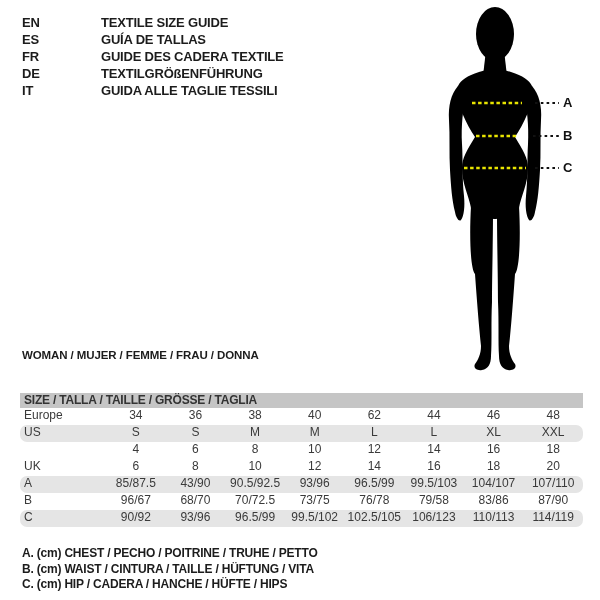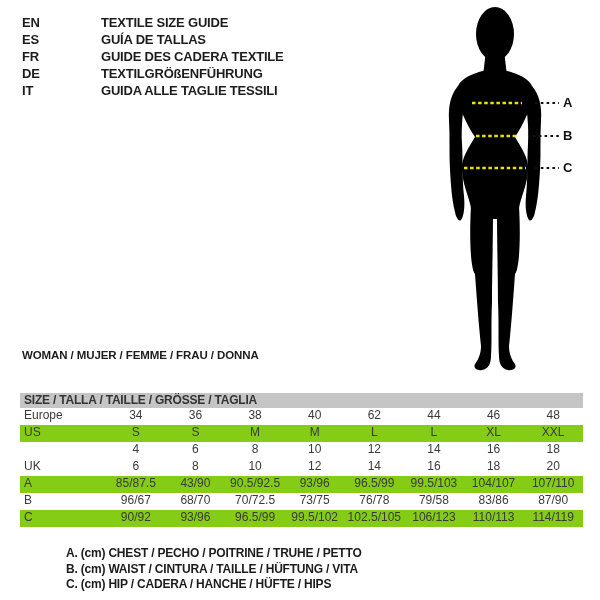--- a/index.html
+++ b/index.html
@@ -20,27 +20,27 @@
   #label-C{left:563px;top:161px;}
 
   
   .woman-heading{position:absolute;left:22px;top:349px;font-size:11.5px;font-weight:bold;letter-spacing:-0.1px;}
 
   
   .size-table{position:absolute;left:20px;top:393px;width:563px;font-size:12px;color:#3a3a3a;}
   .table-header{background:#c5c5c5;height:15px;line-height:15px;padding-left:4px;
                 font-weight:bold;font-size:12px;color:#333;letter-spacing:-0.2px;}
   .t-row{display:flex;height:17px;align-items:flex-start;}
-  .t-row.shaded{background:#84cc16;}
+  .t-row.shaded{background:#e5e5e5;border-radius:7px;}
   .t-label{flex:0 0 82px;padding-left:4px;text-align:left;}
   .t-cell{flex:1 1 0;text-align:center;}
 
   
   .legend{position:absolute;left:22px;top:546px;}
-  .legend-row{height:15.5px;line-height:15.5px;font-size:12px;font-weight:bold;letter-spacing:-0.2px;white-space:nowrap;margin-left:44px;}
+  .legend-row{height:15.5px;line-height:15.5px;font-size:12px;font-weight:bold;letter-spacing:-0.2px;white-space:nowrap;}
 </style>
 </head>
 <body>
 
 <div id="page">
 
   <div class="lang-list">
       <div class="lang-row">
         <span class="lang-code">EN</span>
         <span class="lang-label">TEXTILE SIZE GUIDE</span>

